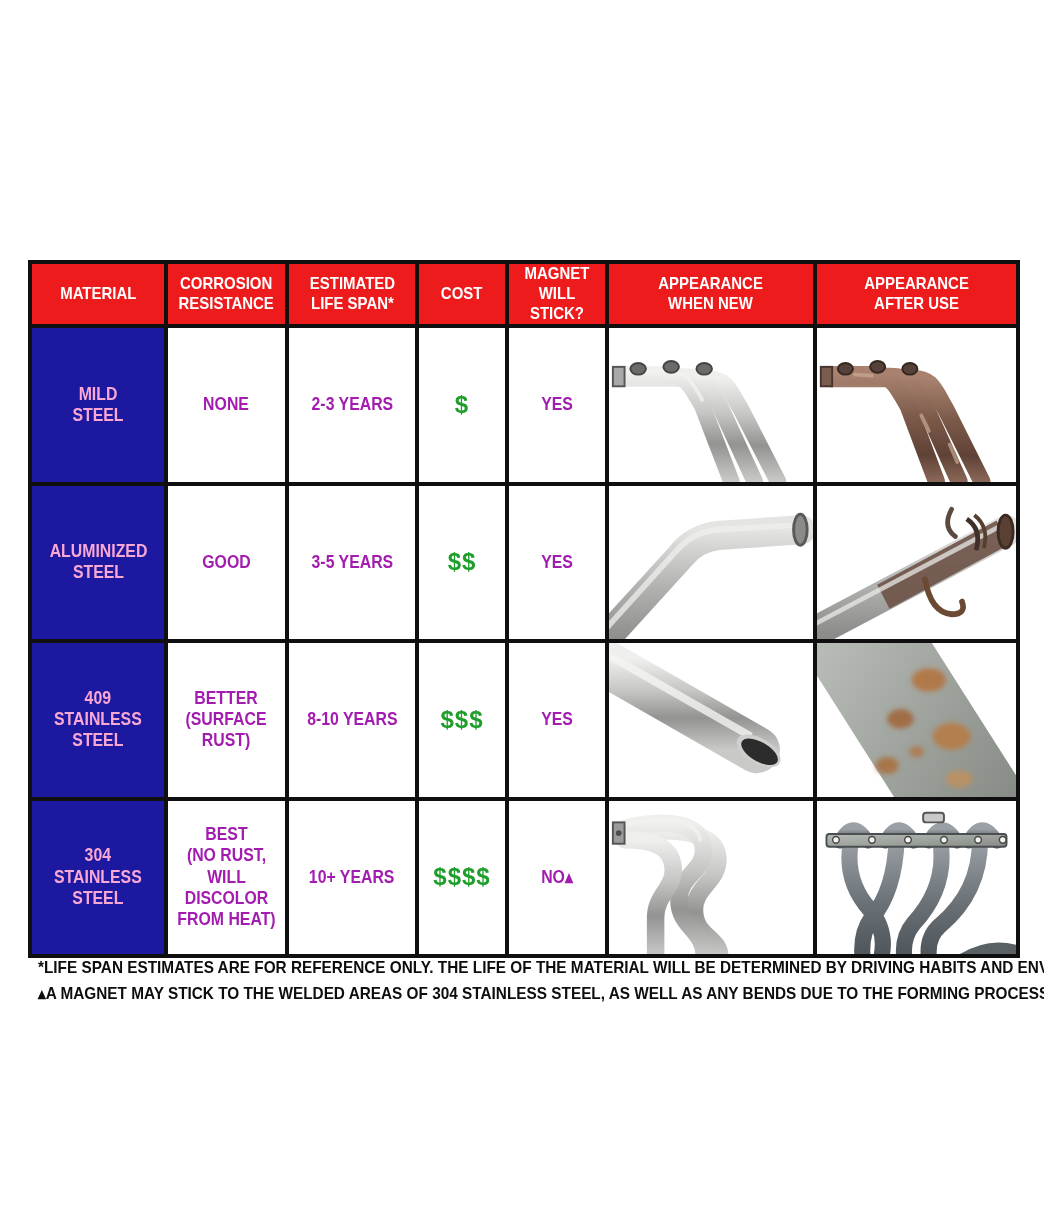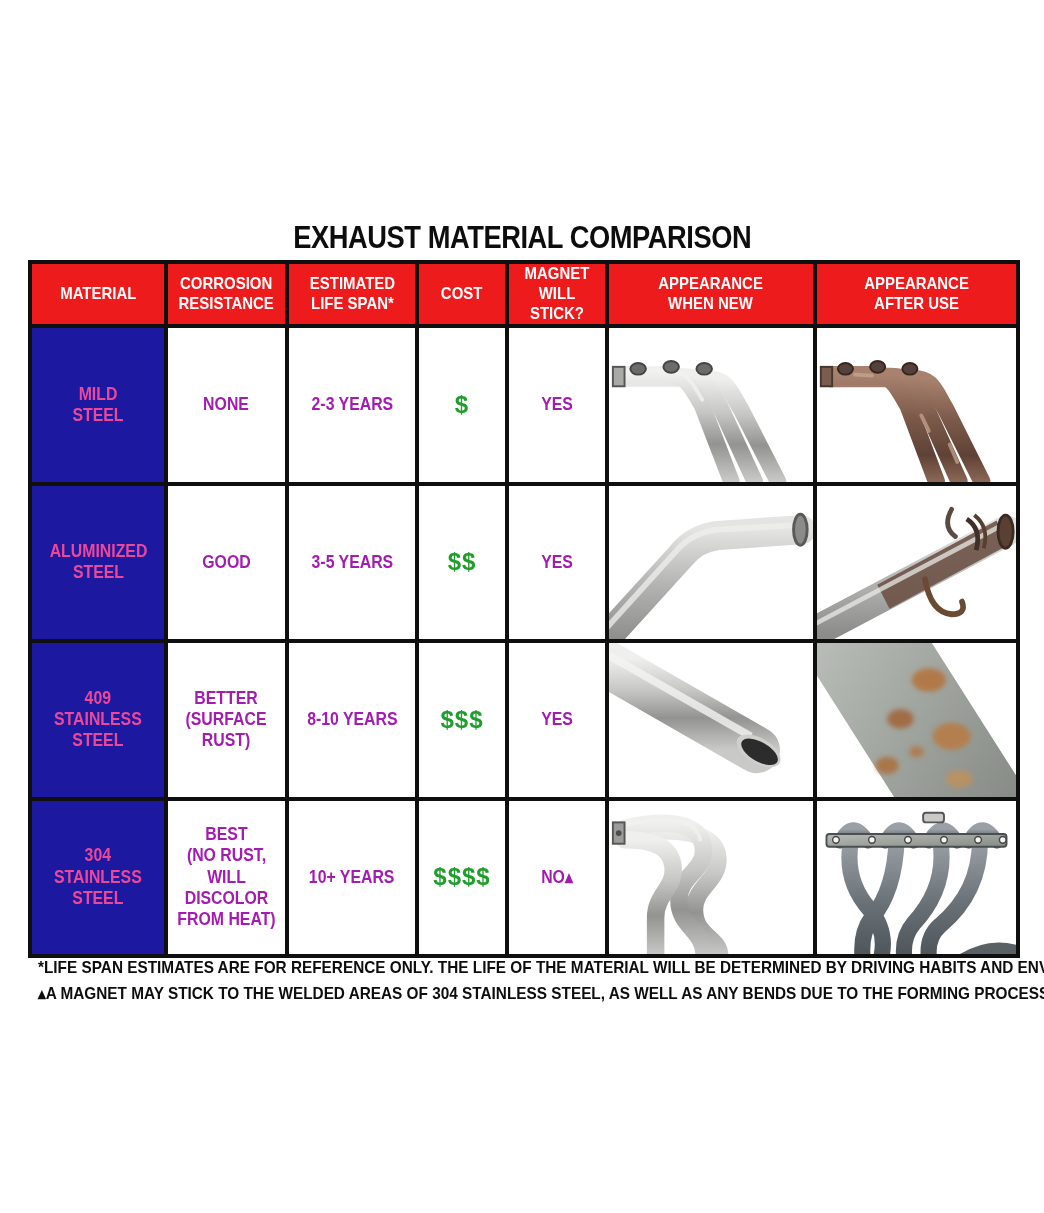--- a/index.html
+++ b/index.html
@@ -9,21 +9,21 @@
 
   .title{position:absolute;top:220px;left:0;width:1044px;text-align:center;margin:0;
          font-size:31px;font-weight:bold;letter-spacing:-.5px;color:#0d0d0d;}
   .title span{display:inline-block;transform:scaleX(.88);white-space:nowrap;}
 
   table.cmp{position:absolute;left:28px;top:260px;width:988px;height:695px;
             border-collapse:collapse;table-layout:fixed;background:#fff;}
   .cmp th,.cmp td{border:4px solid #0f0f0f;padding:0;text-align:center;vertical-align:middle;}
   .cmp th{background:#ee1b1d;color:#fff;font-size:17px;font-weight:bold;height:54px;}
   .cmp tbody tr{height:152px;}
-  td.mat{background:#1c18a0;color:#ec4899;font-size:18px;font-weight:bold;}
+  td.mat{background:#1c18a0;color:#f9a8d4;font-size:18px;font-weight:bold;}
   td.txt{background:#fff;color:#a21caf;font-size:18px;font-weight:bold;}
   td.cost{background:#fff;color:#1f9e2b;font-size:24px;font-weight:bold;letter-spacing:1px;}
   td.img{background:#fff;padding:0;}
   td.img svg{display:block;width:100%;height:100%;}
   .cz{display:inline-block;white-space:pre-line;line-height:1.18;transform:scaleX(.88);}
 
   .notes{position:absolute;left:38px;top:958px;width:986px;}
   .notes p{margin:0 0 7px 0;font-size:16.5px;font-weight:bold;color:#0d0d0d;
            transform:scaleX(.93);transform-origin:left center;white-space:nowrap;}
   .hiddefs{position:absolute;width:0;height:0;overflow:hidden;}
@@ -60,21 +60,20 @@
         <stop offset="0" stop-color="#9aa0a5"></stop>
           <stop offset=".55" stop-color="#6a7176"></stop>
         <stop offset="1" stop-color="#4e555a"></stop>
       </linearGradient>
       <filter id="soft">
           <feGaussianBlur stdDeviation="3"></feGaussianBlur>
         </filter>
     </defs>
   </svg>
 
-  <h1 class="title"><span>EXHAUST MATERIAL COMPARISON</span></h1>
 
   <table class="cmp">
     <colgroup>
       <col style="width:136px">
         <col style="width:121px">
         <col style="width:130px">
       <col style="width:90px">
         <col style="width:100px">
         <col style="width:208px">
         <col style="width:203px">

